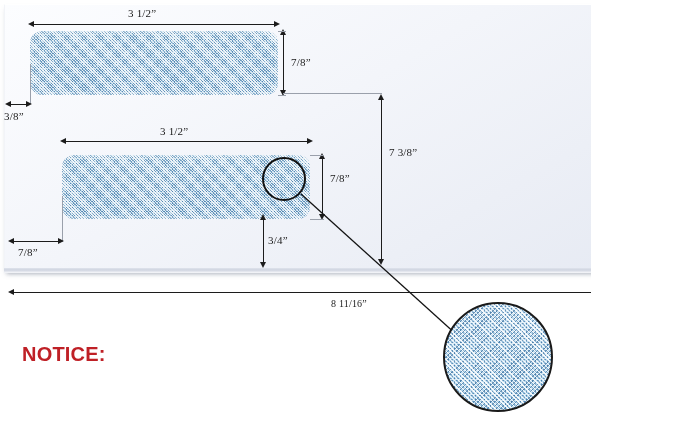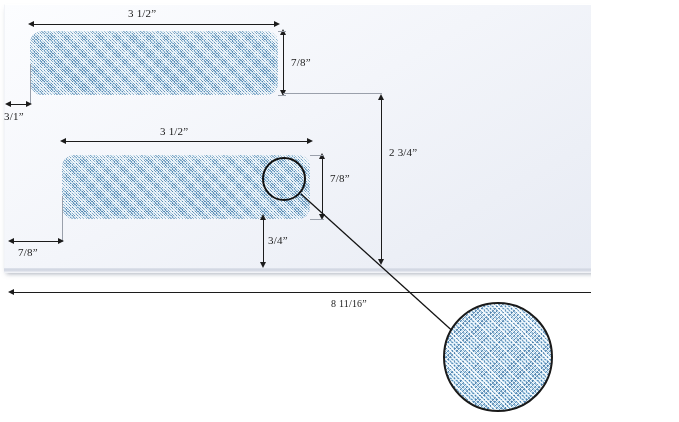--- a/index.html
+++ b/index.html
@@ -178,21 +178,21 @@
   <div class="arrow arrow-u" style="left:280px; top:29px;"></div>
   <div class="arrow arrow-d" style="left:280px; top:90px;"></div>
   <div class="ext-line ext-h" style="left:278px; top:31px; width:8px;"></div>
   <div class="ext-line ext-h" style="left:278px; top:95px; width:8px;"></div>
   <div class="dim-label" style="left:291px; top:56px;">7/8”</div>
 
   <div class="ext-line ext-v" style="left:30px; top:64px; height:40px;"></div>
   <div class="dim-h" style="left:8px; top:104px; width:22px;"></div>
   <div class="arrow arrow-l" style="left:5px; top:101px;"></div>
   <div class="arrow arrow-r" style="left:26px; top:101px;"></div>
-  <div class="dim-label" style="left:4px; top:110px;">3/1”</div>
+  <div class="dim-label" style="left:4px; top:110px;">3/8”</div>
 
   <div class="dim-h" style="left:64px; top:141px; width:246px;"></div>
   <div class="arrow arrow-l" style="left:60px; top:138px;"></div>
   <div class="arrow arrow-r" style="left:307px; top:138px;"></div>
   <div class="dim-label" style="left:160px; top:125px;">3 1/2”</div>
 
   <div class="dim-v" style="left:322px; top:158px; height:58px;"></div>
   <div class="arrow arrow-u" style="left:319px; top:153px;"></div>
   <div class="arrow arrow-d" style="left:319px; top:214px;"></div>
   <div class="ext-line ext-h" style="left:310px; top:155px; width:14px;"></div>
@@ -207,34 +207,35 @@
 
   <div class="dim-v" style="left:263px; top:219px; height:45px;"></div>
   <div class="arrow arrow-u" style="left:260px; top:214px;"></div>
   <div class="arrow arrow-d" style="left:260px; top:262px;"></div>
   <div class="dim-label" style="left:268px; top:234px;">3/4”</div>
 
   <div class="ext-line ext-h" style="left:283px; top:93px; width:99px;"></div>
   <div class="dim-v" style="left:381px; top:99px; height:162px;"></div>
   <div class="arrow arrow-u" style="left:378px; top:94px;"></div>
   <div class="arrow arrow-d" style="left:378px; top:259px;"></div>
-  <div class="dim-label" style="left:389px; top:146px;">2 3/4”</div>
+  <div class="dim-label" style="left:389px; top:146px;">7 3/8”</div>
 
   <div class="dim-v" style="left:641px; top:10px; height:258px;"></div>
   <div class="arrow arrow-u" style="left:638px; top:5px;"></div>
   <div class="arrow arrow-d" style="left:638px; top:266px;"></div>
   <div class="dim-label" style="left:648px; top:131px;">3 5/8”</div>
 
   <div class="dim-h" style="left:12px; top:292px; width:630px;"></div>
   <div class="arrow arrow-l" style="left:8px; top:289px;"></div>
   <div class="arrow arrow-r" style="left:638px; top:289px;"></div>
   <div class="dim-label sm" style="left:288px; top:298px;margin-left:43px;">8 11/16”</div>
 
   <div id="callout-small"></div>
   <svg id="leader-line">
     <line x1="301" y1="194" x2="468" y2="345" stroke="#141414" stroke-width="1.3"></line>
   </svg>
   <div id="callout-large"></div>
 
   <div id="notice">
+    <p class="notice-heading">NOTICE:</p>
   </div>
 
 </div>
 
 </body></html>

